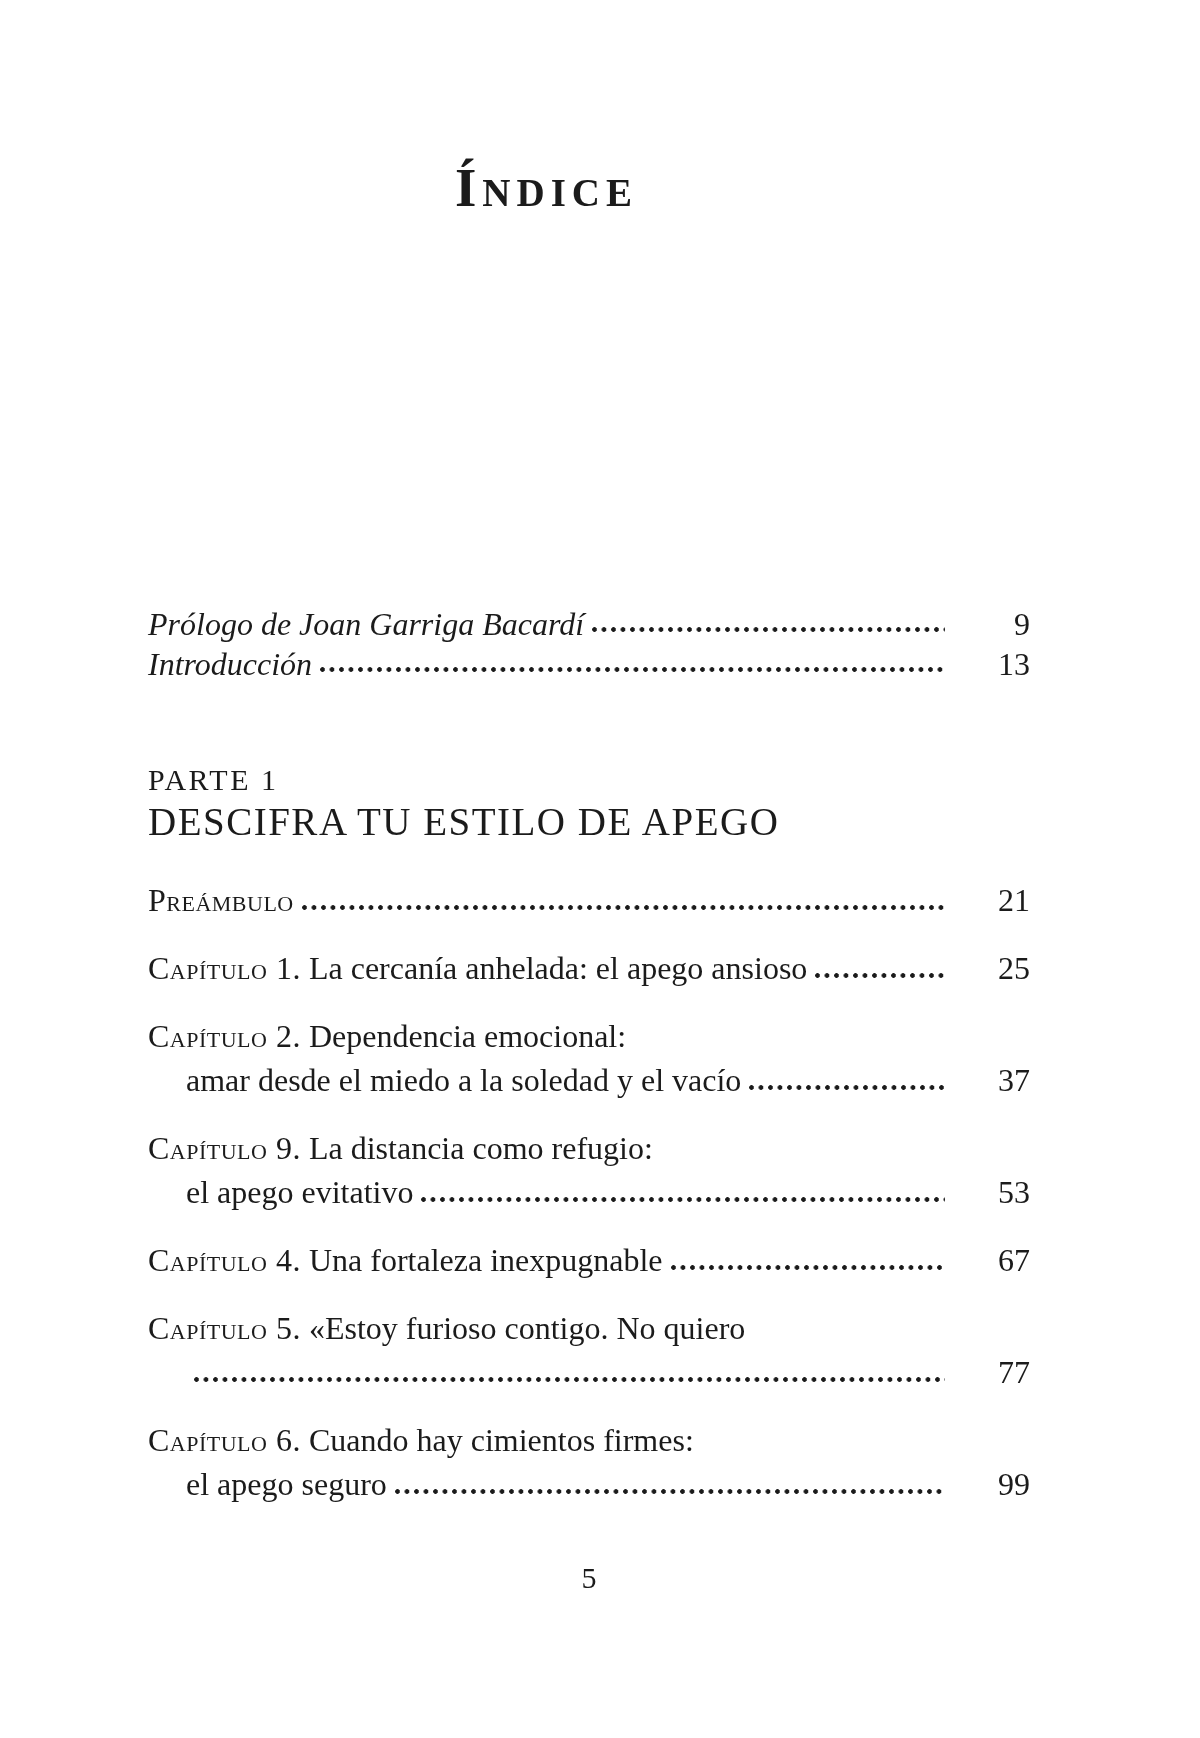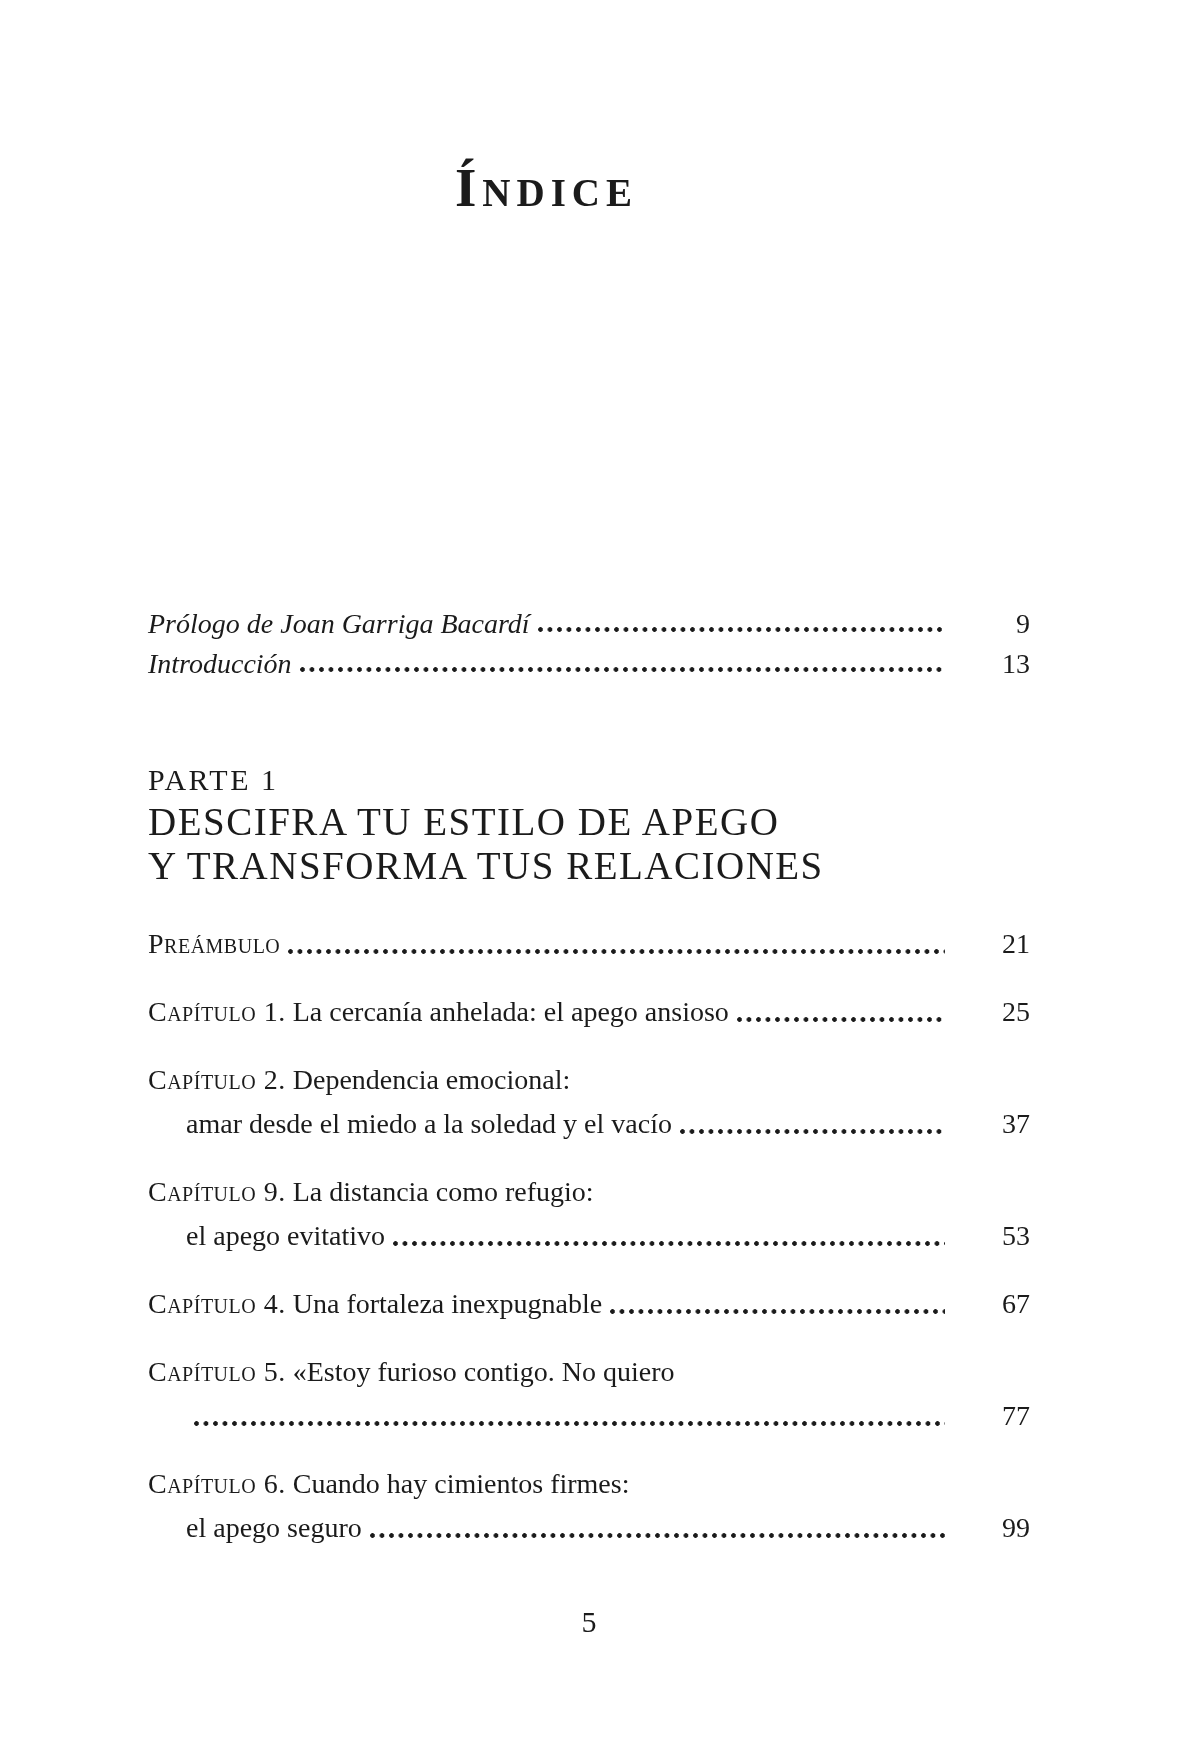--- a/index.html
+++ b/index.html
@@ -28,21 +28,21 @@
     font-variant: small-caps;
     letter-spacing: 6px;
     text-align: center;
   }
   .front-matter {
     margin-top: 390px;
   }
   .line {
     display: flex;
     align-items: flex-start;
-    font-size: 28px;
+    font-size: 32px;
     line-height: 44px;
   }
   .front-matter .line {
     line-height: 40px;
   }
   .fm-label {
     font-style: italic;
   }
   .leader {
     flex: 1 1 auto;
@@ -109,21 +109,20 @@
     <div class="line">
       <span class="fm-label">Introducción</span>
       <span class="leader"></span>
       <span class="pageno">13</span>
     </div>
   </section>
 
   <header class="part">
     <div class="part-kicker">PARTE 1</div>
     <div class="part-title">DESCIFRA TU ESTILO DE APEGO</div>
-    <div class="part-title">Y TRANSFORMA TUS RELACIONES</div>
   </header>
 
   <section class="entries">
 
     <div class="entry">
       <div class="line">
         <span><span class="sc">Preámbulo</span></span>
         <span class="leader"></span>
         <span class="pageno">21</span>
       </div>

